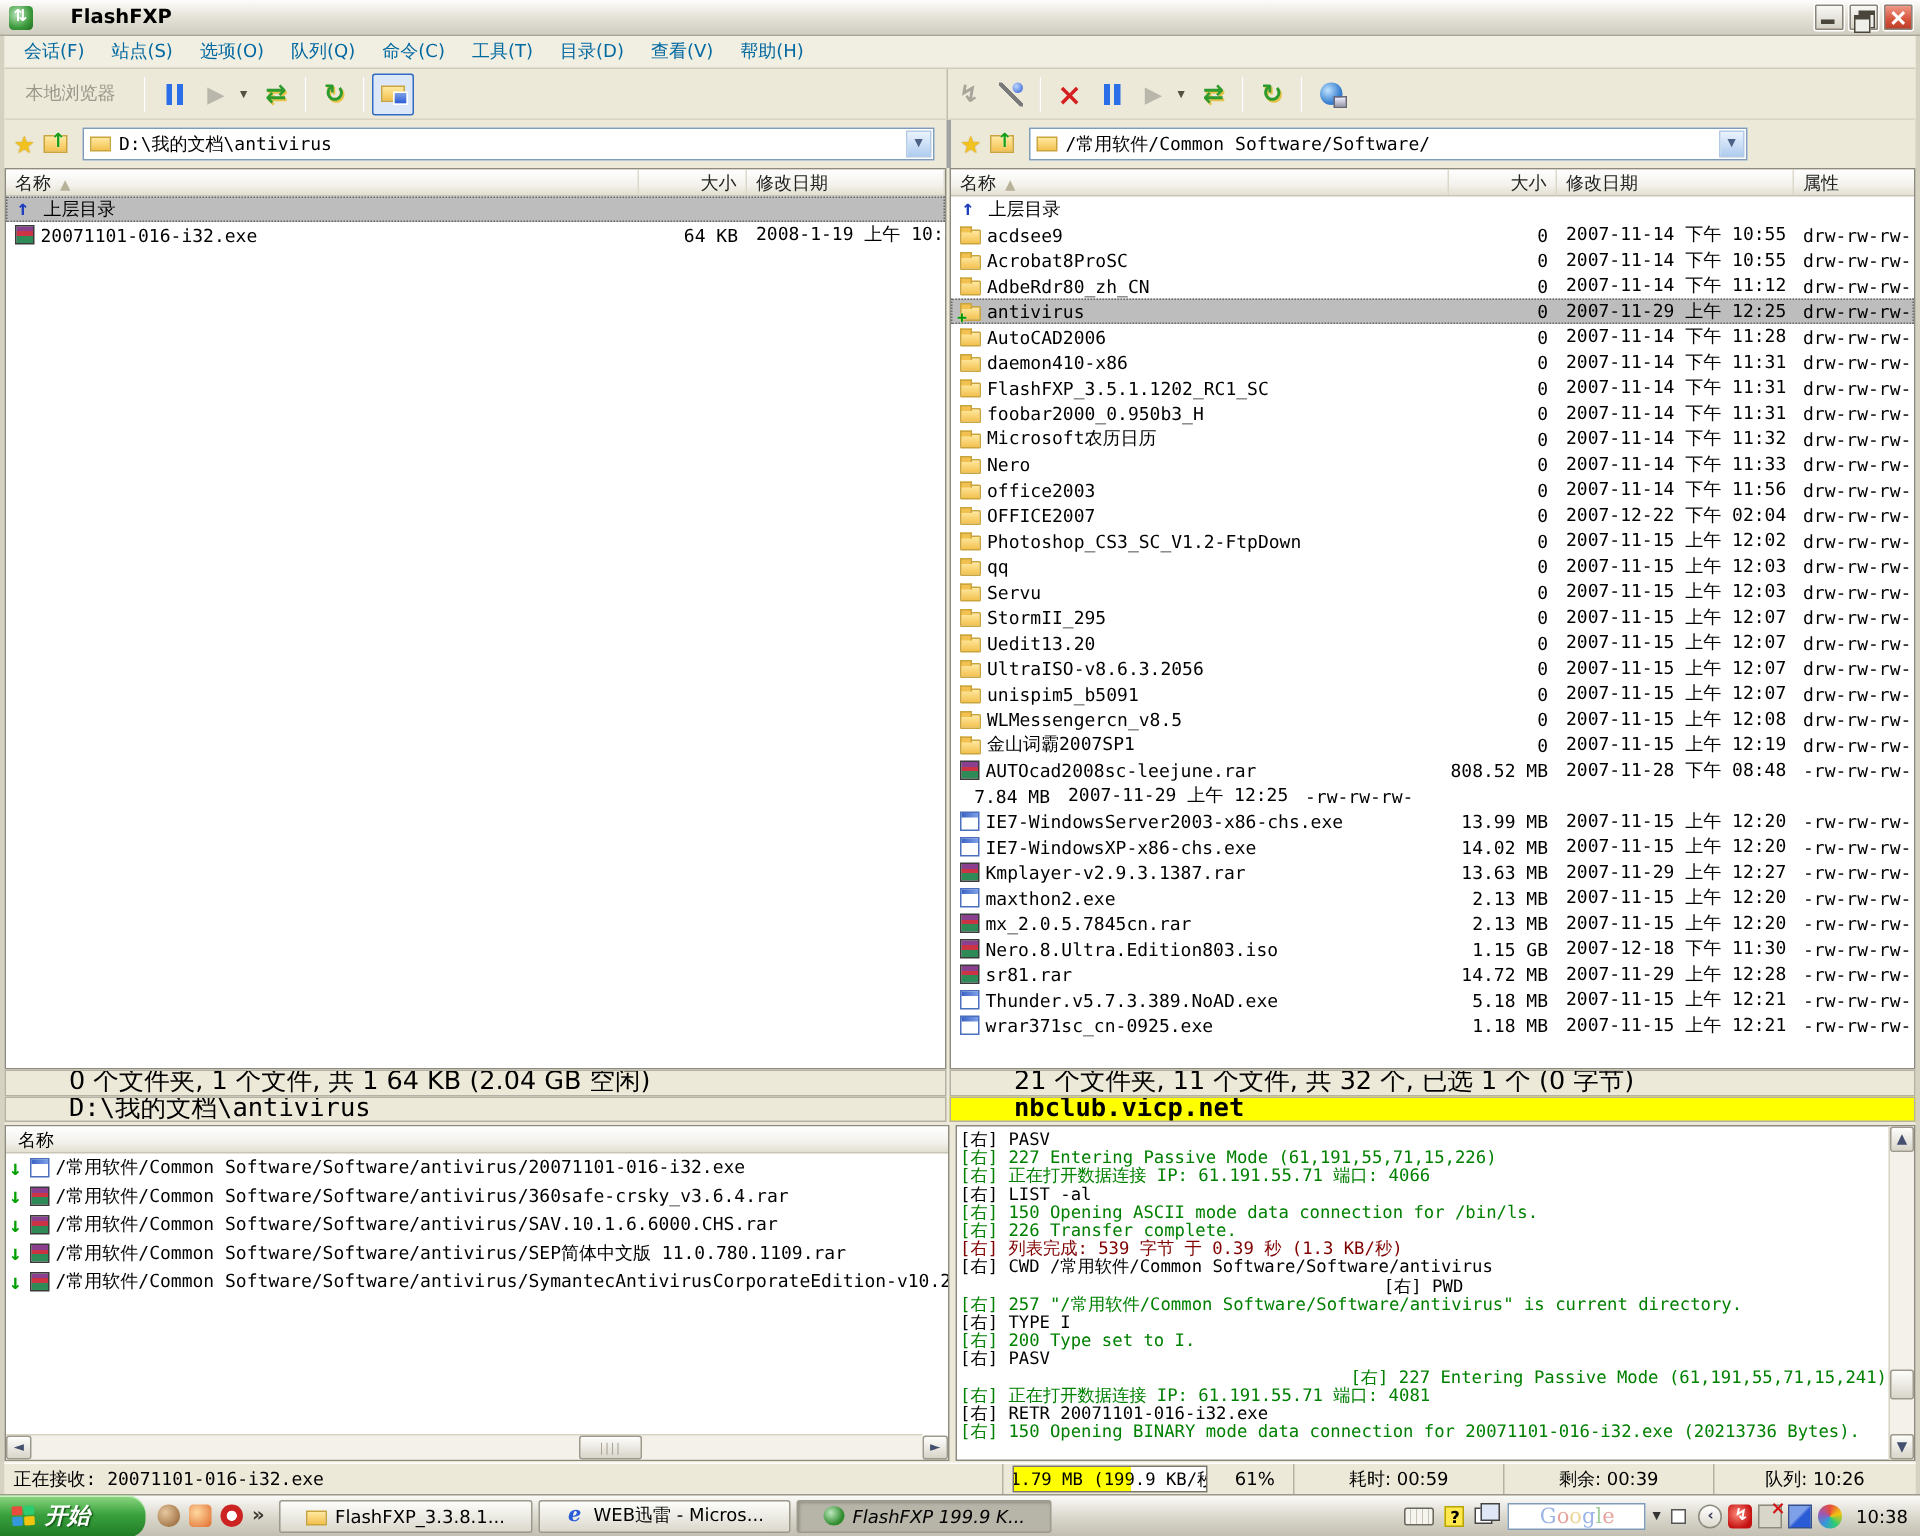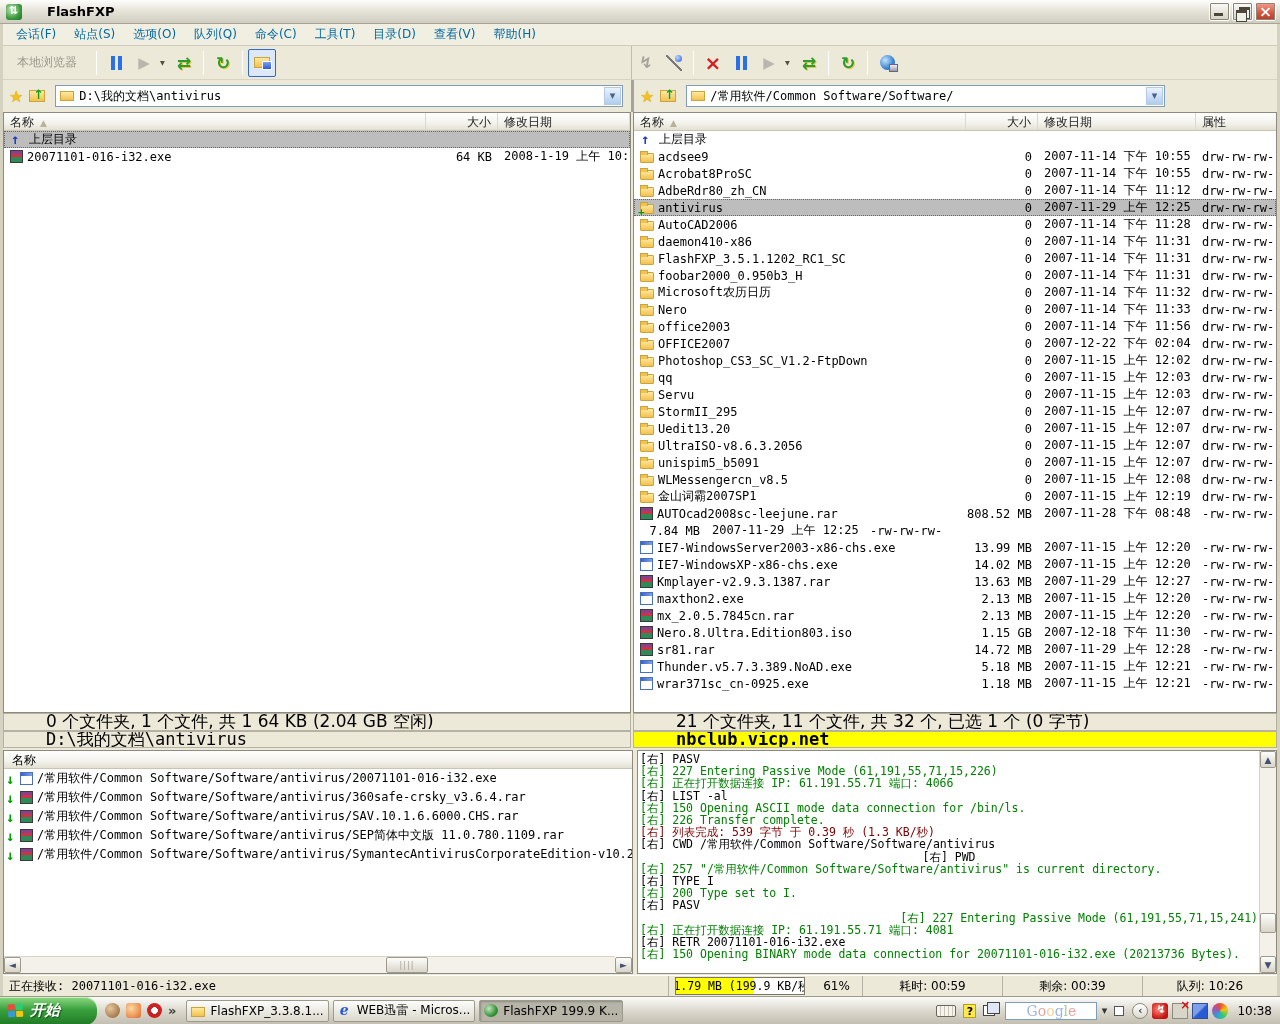--- a/index.html
+++ b/index.html
@@ -156,23 +156,23 @@
   .winflag i:nth-child(3){background:#3498db;} .winflag i:nth-child(4){background:#f1c40f;}
   #startbtn .stext { color:#fff; font-weight:bold; font-style:italic; font-size:15px; text-shadow:1px 1px 1px #145214; }
   .quicklaunch { display:flex; align-items:center; gap:6px; padding:0 8px; }
   .qli { width:15px; height:15px; border-radius:50%; }
   .qli.q1 { background:radial-gradient(circle at 35% 35%,#e8c8a0,#8b5a2b); }
   .qli.q2 { background:radial-gradient(circle at 35% 35%,#ffd9a0,#e06a2b); border-radius:3px; }
   .qli.q3 { background:radial-gradient(circle at 50% 50%,#fff 0 30%,#cc2222 34%); }
   .qlchevron { color:#3c3a32; font-weight:bold; font-size:13px; }
   .qlchevron::before { content:"»"; }
   .taskbtns { display:flex; gap:4px; margin-left:2px; }
-  .taskbtn { height:22px; display:flex; align-items:center; padding:0 4px; border:1px solid #9d9a8d; border-radius:2px;
+  .taskbtn { height:22px; display:flex; align-items:center; padding:0 17px; border:1px solid #9d9a8d; border-radius:2px;
     background:linear-gradient(#fdfdfb,#dbd8cc); font-size:12px; white-space:nowrap; overflow:hidden; }
-  .taskbtn.sel { background:#b7b4a8; box-shadow:inset 1px 1px 2px #8f8c80; }
+  .taskbtn.sel { background:#b7b4a8; box-shadow:inset 1px 1px 2px #8f8c80;font-style:italic; }
   .ti { width:14px; height:12px; margin-right:5px; flex:none; position:relative; }
   .ti.i-tfolder { background:linear-gradient(#ffe9a0,#f3c14f); border:1px solid #caa53e; height:10px; margin-top:2px; }
   .ti.i-tie::before { content:"e"; color:#2a5bd7; font:bold italic 14px "DejaVu Serif", serif; position:absolute; top:-3px; left:2px; }
   .ti.i-tffxp { border-radius:50%; background:radial-gradient(circle at 35% 35%,#bfe8bf,#2e8b2e 65%); height:13px; }
   .traygap { flex:1; }
   .lang-icons { display:flex; align-items:center; gap:7px; margin-right:10px; }
   .kbd { width:20px; height:12px; border:1px solid #6a675c; background:repeating-linear-gradient(90deg,#f5f4ef 0 3px,#c8c5b8 3px 4px); border-radius:2px; }
   .helpico { width:13px; height:14px; background:#ffe84f; border:1px solid #b8a400; color:#000; font-weight:bold; font-size:11px; text-align:center; line-height:13px; }
   .helpico::before { content:"?"; }
   .cascico { width:12px; height:11px; border:1px solid #444; background:#fff; position:relative; }

